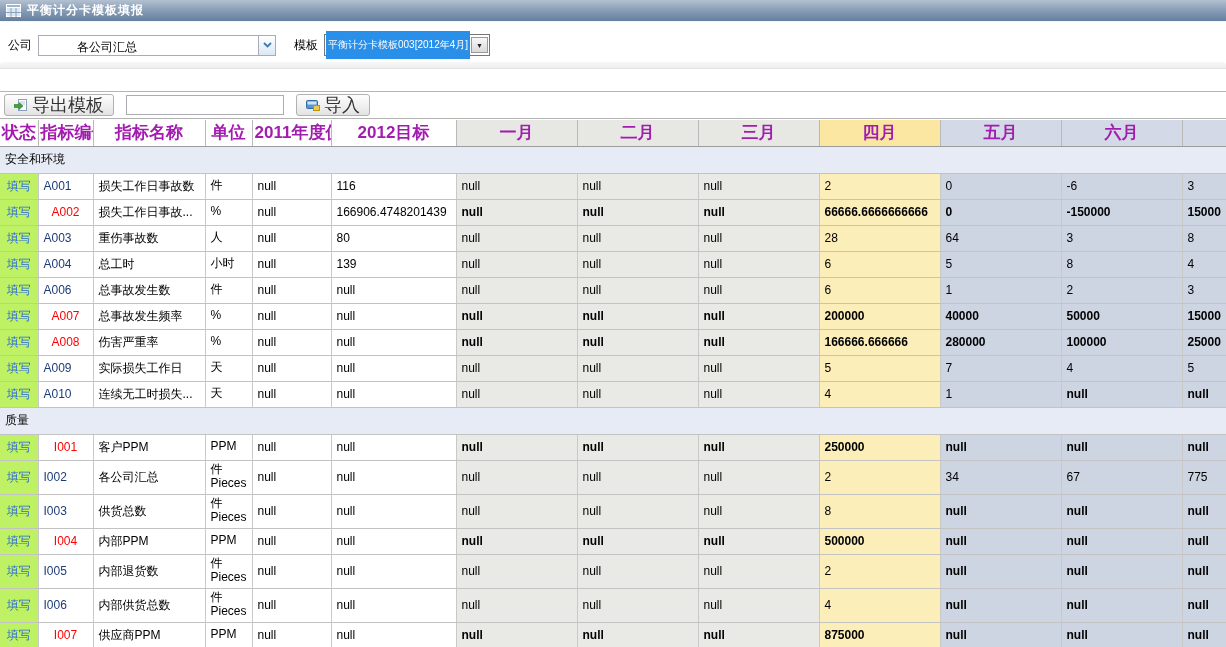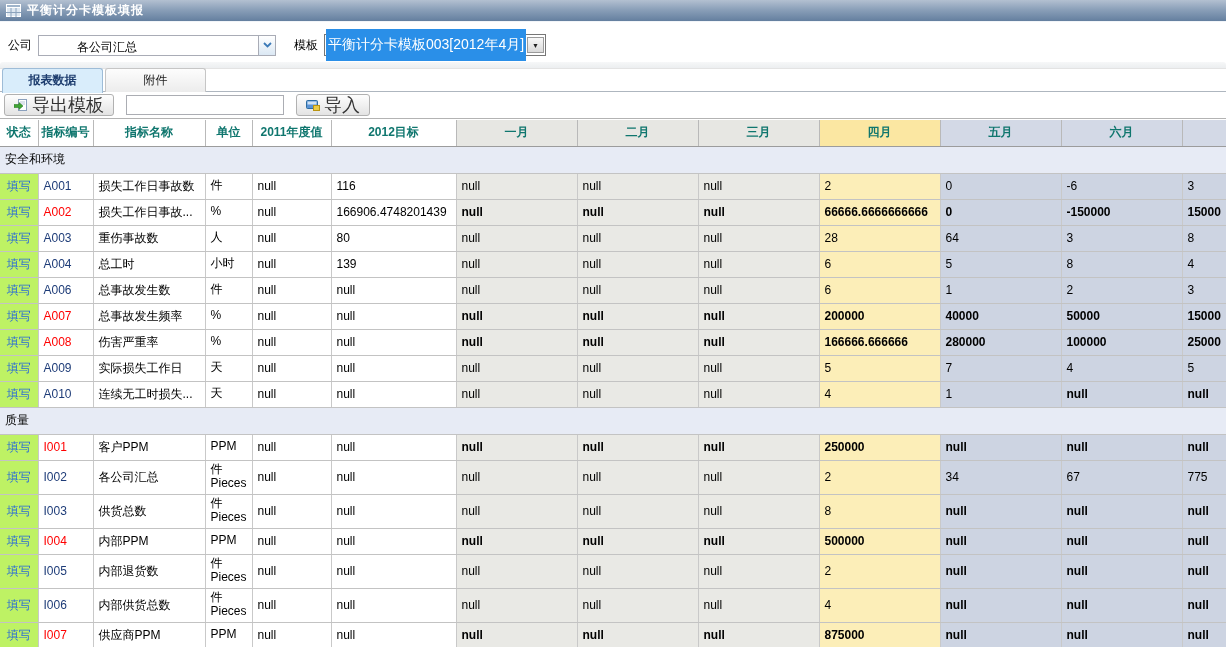--- a/index.html
+++ b/index.html
@@ -17,21 +17,21 @@
   .titlebar .title{ color:#fff; font-size:12px; font-weight:bold; letter-spacing:1px; }
   
   .filter-row{ height:40px; display:flex; align-items:center; padding:10px 8px 4px 8px; background:#fff; }
   .flabel{ font-size:12px; color:#000; margin-right:6px; }
   .combo{ width:238px; height:21px; border:1px solid #a9acb6; display:flex; background:#fff;padding-left:34px; }
   .combo-text{ flex:1; font-size:12px; padding:3px 4px; color:#000; white-space:nowrap; overflow:hidden; }
   .combo-trigger{ width:17px; border-left:1px solid #a9acb6;
     background:linear-gradient(#ffffff,#dbe8f4); display:flex; align-items:center; justify-content:center; cursor:pointer; }
   .tpl-label{ margin-left:18px; }
   .selectbox{ height:22px; border:1px solid #767676; background:#fff; display:flex; align-items:center; padding:1px; }
-  .select-sel{ background:#2a8fe8; color:#fff; font-size:14px; padding:7px 2px; white-space:nowrap; }
+  .select-sel{ background:#2a8fe8; color:#fff; font-size:10px; padding:7px 2px; white-space:nowrap; }
   .select-btn{ width:17px; height:16px; margin-left:1px; border:1px solid #9a9a9a;
     background:linear-gradient(#f8f8f8,#d9d9d9); font-size:7px; color:#222;
     display:flex; align-items:center; justify-content:center; cursor:pointer; }
   
   .tabbar{ height:30px; position:relative; background:#fff; border-bottom:1px solid #aeb6bf; }
   .tabbar-strip{ position:absolute; top:0; left:0; right:0; height:7px;
     background:linear-gradient(#f6f7f8,#eceef0); border-bottom:1px solid #e3e3e3; border-radius:3px 3px 0 0; }
   .tabs{ position:absolute; left:2px; top:6px; display:flex; gap:2px; }
   .tab{ width:101px; height:24px; line-height:23px; text-align:center; font-size:12px; color:#222;
     border:1px solid #c6c6c6; border-bottom:none; border-radius:3px 3px 0 0;
@@ -41,38 +41,38 @@
   .toolbar{ height:27px; display:flex; align-items:center; padding:0 4px; background:#fff; border-bottom:1px solid #b3b3b3; }
   .tb-btn{ display:inline-flex; align-items:center; gap:4px; height:22px; padding:0 9px;
     border:1px solid #b1b1b1; border-radius:3px; background:linear-gradient(#fefefe,#e3e3e3);
     font-size:18px; color:#333; cursor:pointer; }
   .tb-input{ width:158px; height:20px; margin-left:12px; border:1px solid #abadb3; font-size:12px; padding:0 3px; }
   .tb-import{ margin-left:12px; }
   
   .grid-wrap{ position:absolute; left:0; top:120px; right:0; bottom:0; overflow:hidden; }
   table.grid{ border-collapse:collapse; table-layout:fixed; width:1303px; }
   .grid th{
-    height:26px; font-size:12px; font-weight:bold; color:#0f766e; text-align:center;
+    height:26px; font-size:17px; font-weight:bold; color:#a21caf; text-align:center;
     border-right:1px solid #b9b9b9; border-bottom:1px solid #9c9c9c; background:#fff;
     padding:0 2px; overflow:hidden; white-space:nowrap;
   }
   .grid th.h-past{ background:#e7e7e3; }
   .grid th.h-apr{ background:#fbe7a2; }
   .grid th.h-fut{ background:#d3d9e6;margin-top:24px; }
   .grid td{
     height:26px; font-size:12px; color:#000; padding:0 5px;
     border-right:1px solid #c9c9c9; border-bottom:1px solid #c3c3c3;
     background:#fff; overflow:hidden; white-space:nowrap;
   }
   tr.tall td{ height:34px; }
   tr.grow td{ background:#e7ebf5; height:27px; border-right:none; }
   td.c-status{ background:#bef264; text-align:center; padding:0 2px;margin-left:16px; }
   td.c-status a{ color:#2b6bd5; text-decoration:none; cursor:pointer; }
   td.c-code{ color:#1e3c78; }
-  td.c-code.red{ color:#ff0000; }
+  td.c-code.red{ color:#ff0000;text-align:center; }
   td.c-unit{ line-height:1.15; white-space:normal; }
   td.mg{ background:#e9e9e5; }
   td.ma{ background:#fceeb8; }
   td.mb{ background:#cdd4e2; }
   .t-normal{ color:#000; }
   .t-muted{ color:#9b9b9b; }
   .t-red{ color:#ff0000; font-weight:bold; }
   .t-calc{ color:#8b8b8b; font-weight:bold; }
 </style>
 </head>
@@ -101,24 +101,20 @@
   </div>
   <span class="flabel tpl-label">模板</span>
   <div class="selectbox">
     <span class="select-sel">平衡计分卡模板003[2012年4月]</span>
     <span class="select-btn">▼</span>
   </div>
 </div>
 
 <div class="tabbar">
   <div class="tabbar-strip"></div>
-  <div class="tabs">
-    <div class="tab active">报表数据</div>
-    <div class="tab">附件</div>
-  </div>
 </div>
 
 <div class="toolbar">
   <button class="tb-btn">
     <svg width="14" height="13" viewBox="0 0 14 13">
       <rect x="4.5" y="0.5" width="8" height="11" fill="#ffffff" stroke="#8aa0bd"></rect>
       <line x1="6" y1="3" x2="11" y2="3" stroke="#b9c6d6"></line>
       <line x1="6" y1="5" x2="11" y2="5" stroke="#b9c6d6"></line>
       <polygon points="0,5.5 5,5.5 5,3.5 9,7 5,10.5 5,8.5 0,8.5" fill="#3fa434" stroke="#2d7d25" stroke-width="0.6"></polygon>
     </svg>

